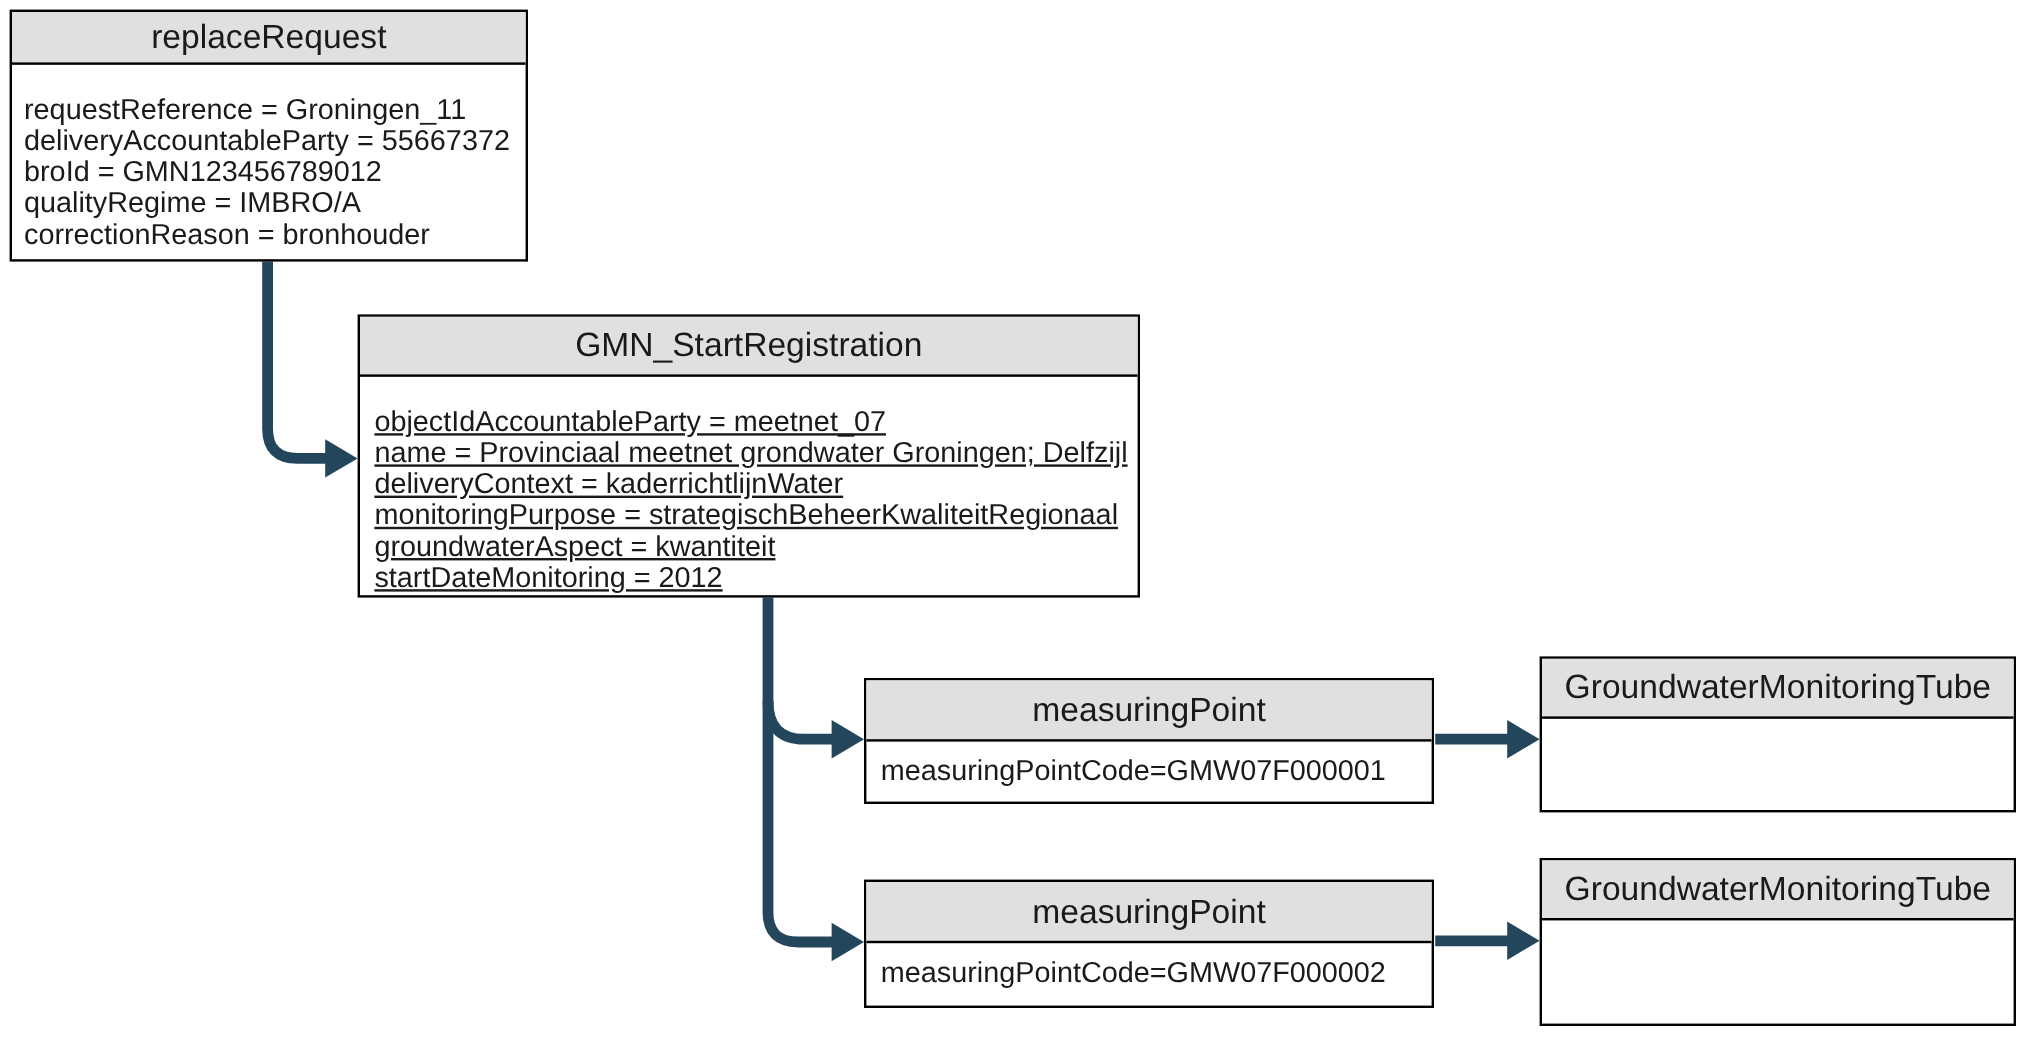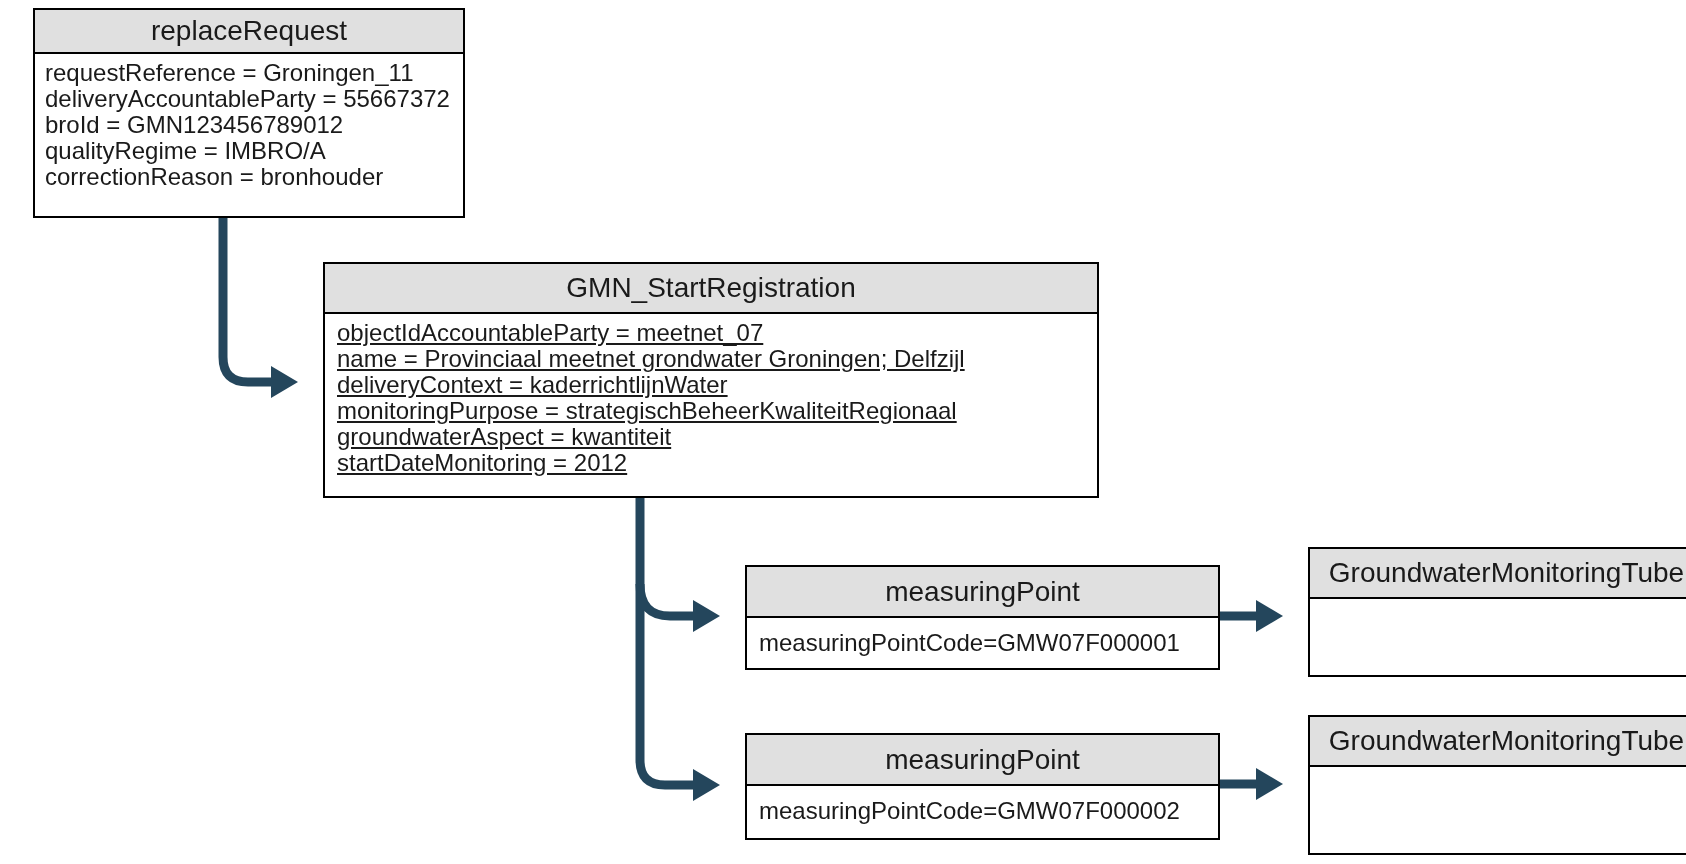--- a/index.html
+++ b/index.html
@@ -30,48 +30,47 @@
     fill: none;
     stroke: var(--arrow);
     stroke-width: 9;
   }
   .edge-head { fill: var(--arrow); stroke: none; }
 
   .node {
     position: absolute;
     background: var(--body_fill);
     border: 2px solid var(--border);
-    margin-left: 25px;
   }
   .node-header {
     background: var(--header_fill);
     border-bottom: 2px solid var(--border);
     display: flex;
     align-items: center;
     justify-content: center;
     font-size: 28px;
     color: var(--text);
     white-space: nowrap;
     overflow: hidden;
   }
   .node-body {
     font-size: 24px;
     line-height: 26px;
-    padding: 6px 10px 0 10px;
+    padding: 25px 10px 0 10px;
     color: var(--text);
     white-space: nowrap;
     overflow: hidden;
   }
   .attr-line { white-space: nowrap; }
 
   
   #node-replace-request { left: 8px;    top: 8px;   width: 432px; height: 210px; }
   #node-replace-request .node-header { height: 44px; }
 
-  #node-gmn-start-registration { left: 298px; top: 262px; width: 776px; height: 236px; }
+  #node-gmn-start-registration { left: 298px; top: 262px; width: 652px; height: 236px; }
   #node-gmn-start-registration .node-header { height: 50px; }
   #node-gmn-start-registration .node-body { padding-left: 12px; text-decoration: underline; }
 
   #node-measuring-point-1 { left: 720px; top: 565px; width: 475px; height: 105px; }
   #node-measuring-point-2 { left: 720px; top: 733px; width: 475px; height: 107px; }
   #node-measuring-point-1 .node-header,
   #node-measuring-point-2 .node-header { height: 51px; }
   #node-measuring-point-1 .node-body,
   #node-measuring-point-2 .node-body { padding: 12px 10px 0 12px; }
 

